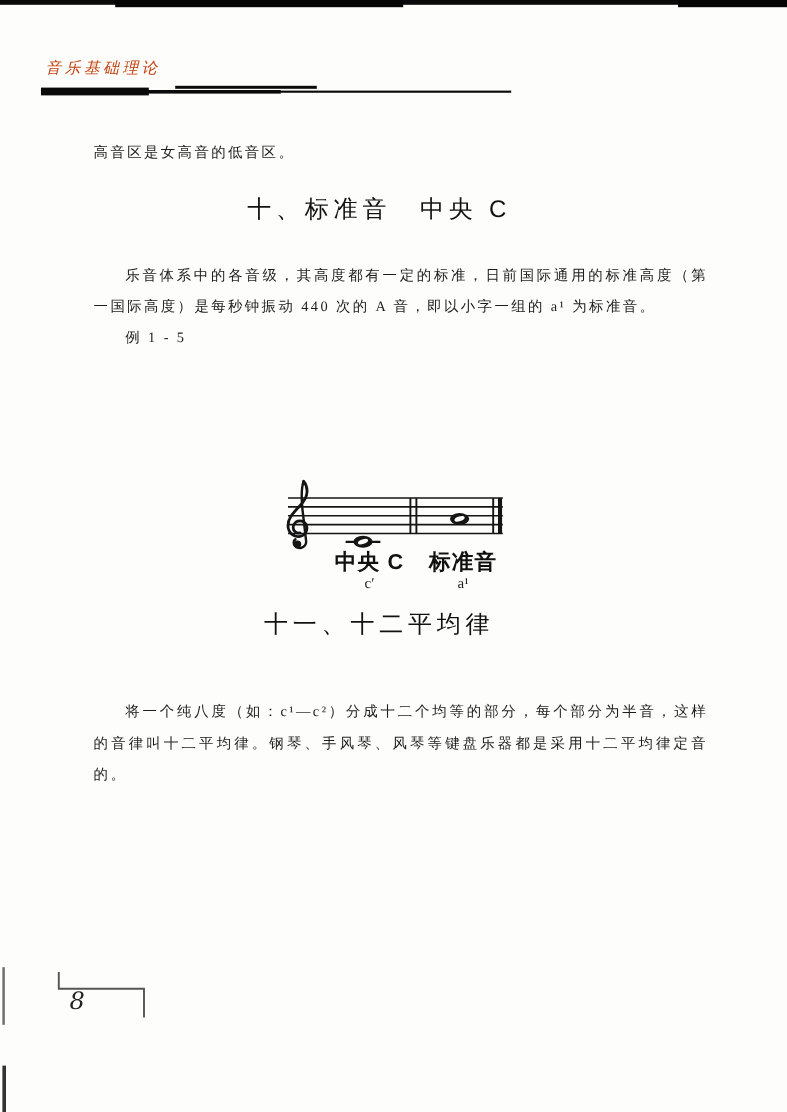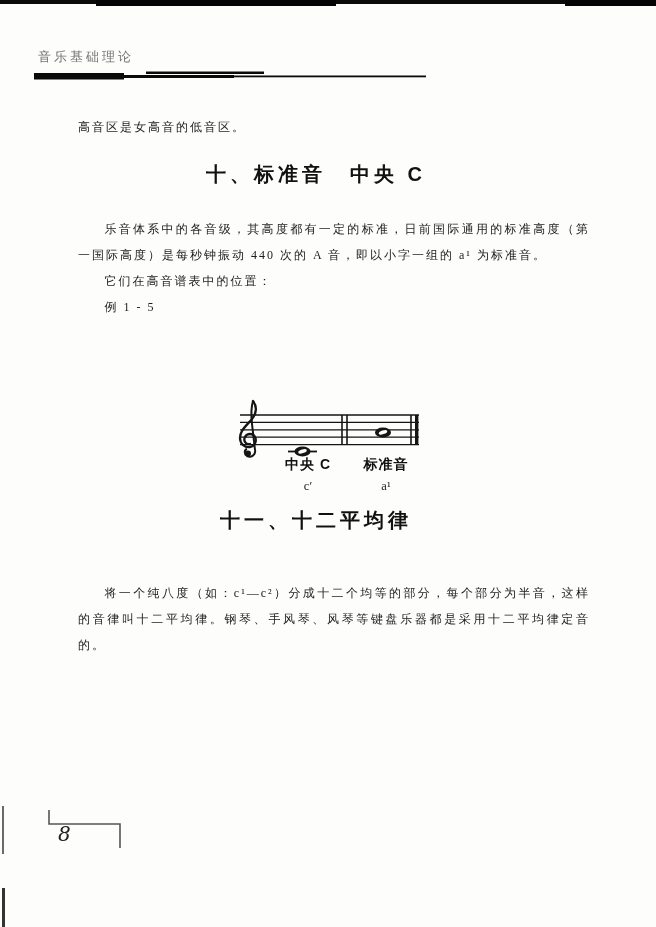--- a/index.html
+++ b/index.html
@@ -10,50 +10,50 @@
   }
   
   .scan-bar-top{position:absolute;left:0;top:0;width:656px;height:4px;background:#0a0a0a;}
   .scan-bar-top-blotch1{position:absolute;left:96px;top:0;width:240px;height:6px;background:#050505;}
   .scan-bar-top-blotch2{position:absolute;left:565px;top:0;width:91px;height:6px;background:#050505;}
   .edge-line-upper{position:absolute;left:2px;top:806px;width:2px;height:48px;background:#6a6a6a;}
   .edge-line-lower{position:absolute;left:2px;top:888px;width:3px;height:39px;background:#333;}
   
   .running-title{
     position:absolute;left:38px;top:48px;
-    font-size:13px;letter-spacing:3px;color:#737373;
+    font-size:13px;letter-spacing:3px;color:#c2410c;font-style:italic;
   }
   .header-rule{position:absolute;left:34px;top:70px;}
   
   .intro-line{
     position:absolute;left:78px;top:114px;width:512px;
     font-size:12px;letter-spacing:2px;line-height:26px;
   }
   .section-title{
     position:absolute;left:60px;width:512px;text-align:center;
     font-family:"Liberation Sans","DejaVu Sans",sans-serif;
-    font-weight:bold;font-size:20px;letter-spacing:4px;color:#111;
+    font-weight:normal;font-size:20px;letter-spacing:4px;color:#111;
   }
   .title-standard{top:161px;}
   .title-temperament{top:507px;}
   .para-block{
     position:absolute;left:78px;width:512px;
     font-size:12px;letter-spacing:2px;line-height:26px;
     text-align:justify;
   }
   .para-block p{margin:0;text-indent:2.2em;}
   .block-standard{top:216px;}
   .block-temperament{top:580px;}
   
   .music-figure{position:absolute;left:228px;top:398px;width:210px;height:102px;}
   .music-figure svg{position:absolute;left:0;top:0;}
   .note-label{
     position:absolute;top:58px;width:80px;text-align:center;
     font-family:"Liberation Sans","DejaVu Sans",sans-serif;
-    font-weight:bold;font-size:14px;letter-spacing:1px;color:#111;
+    font-weight:bold;font-size:18px;letter-spacing:1px;color:#111;
   }
   .note-label.l1{left:40px;}
   .note-label.l2{left:118px;}
   .pitch-label{
     position:absolute;top:81px;width:80px;text-align:center;
     font-size:12.5px;color:#222;font-family:"Liberation Serif","DejaVu Serif",serif;
   }
   .pitch-label.p1{left:40px;}
   .pitch-label.p2{left:118px;}
   
@@ -82,21 +82,20 @@
     <rect x="112" y="1.5" width="118" height="2.5" fill="#0a0a0a"></rect>
     <rect x="196" y="5.5" width="196" height="1.8" fill="#0a0a0a"></rect>
   </svg>
 
   <div class="intro-line">高音区是女高音的低音区。</div>
 
   <div class="section-title title-standard">十、标准音　中央 C</div>
 
   <div class="para-block block-standard">
     <p>乐音体系中的各音级，其高度都有一定的标准，日前国际通用的标准高度（第一国际高度）是每秒钟振动 440 次的 A 音，即以小字一组的 a¹ 为标准音。</p>
-    <p>它们在高音谱表中的位置：</p>
     <p>例 1 - 5</p>
   </div>
 
   <div class="music-figure">
     <svg width="210" height="102" viewBox="0 0 210 102">
 
       <g stroke="#151515" stroke-width="1.3">
         <line x1="12" y1="17" x2="191" y2="17"></line>
         <line x1="12" y1="24.4" x2="191" y2="24.4"></line>
         <line x1="12" y1="31.8" x2="191" y2="31.8"></line>

